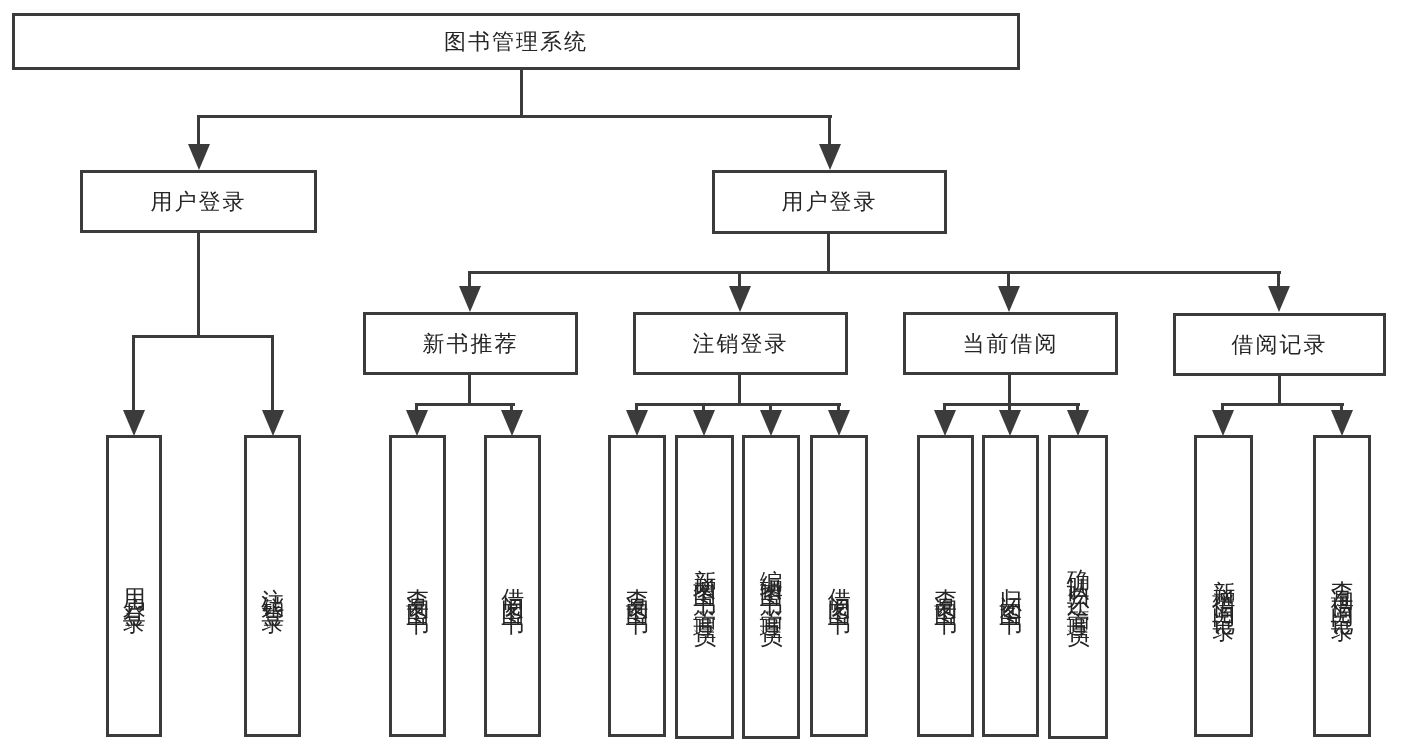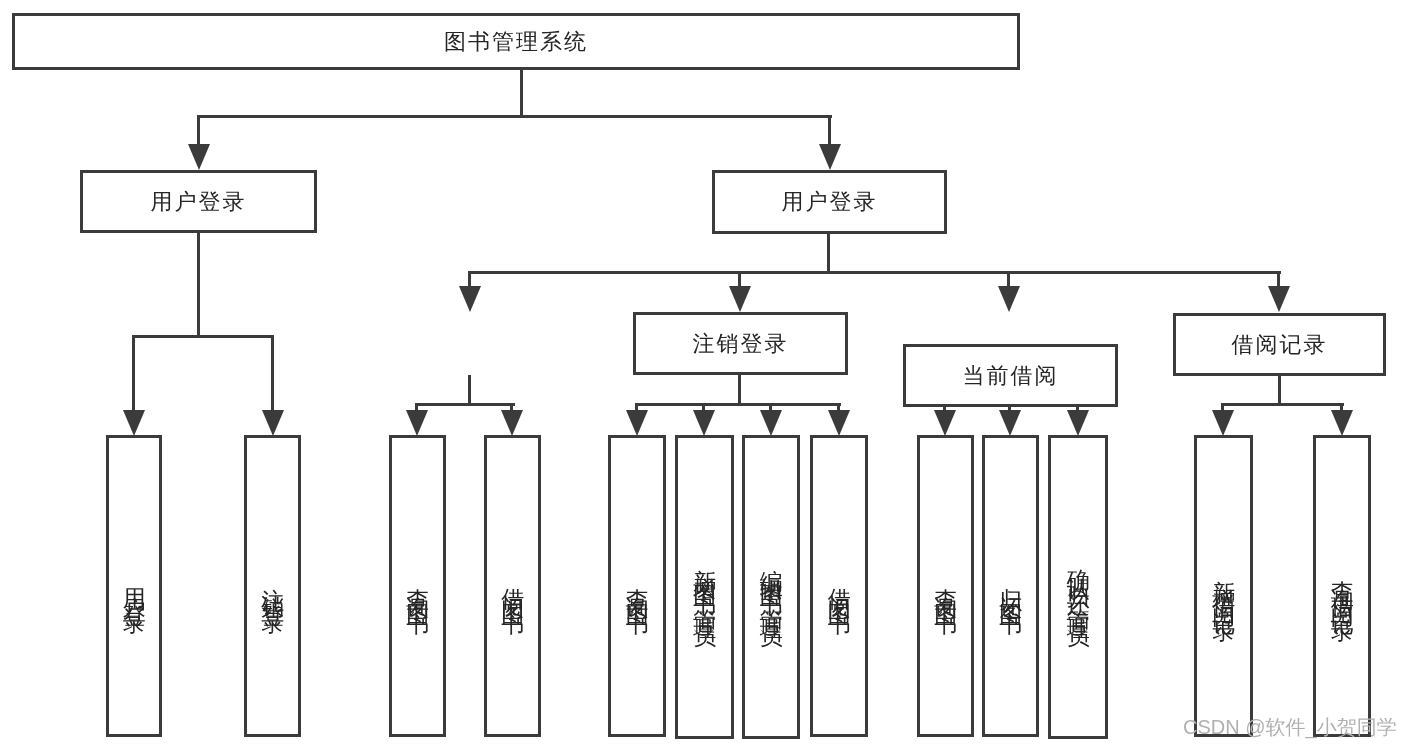--- a/index.html
+++ b/index.html
@@ -101,24 +101,27 @@
   <div class="hline" style="left:468px; top:271px; width:813px;"></div>
   <div class="vline" style="left:468px; top:271px; height:24px;"></div>
   <div class="arrowhead" style="left:459px; top:286px;"></div>
   <div class="vline" style="left:738px; top:271px; height:24px;"></div>
   <div class="arrowhead" style="left:729px; top:286px;"></div>
   <div class="vline" style="left:1007px; top:271px; height:24px;"></div>
   <div class="arrowhead" style="left:998px; top:286px;"></div>
   <div class="vline" style="left:1277px; top:271px; height:24px;"></div>
   <div class="arrowhead" style="left:1268px; top:286px;"></div>
 
+  <div class="node" style="left:363px; top:312px; width:215px; height:63px;">
+    <span class="hlabel">新书推荐</span>
+  </div>
   <div class="node" style="left:633px; top:312px; width:215px; height:63px;">
     <span class="hlabel">注销登录</span>
   </div>
-  <div class="node" style="left:903px; top:312px; width:215px; height:63px;margin-top:32px;">
+  <div class="node" style="left:903px; top:312px; width:215px; height:63px;">
     <span class="hlabel">当前借阅</span>
   </div>
   <div class="node" style="left:1173px; top:313px; width:213px; height:63px;">
     <span class="hlabel">借阅记录</span>
   </div>
 
   <div class="vline" style="left:468px; top:375px; height:31px;"></div>
   <div class="hline" style="left:415px; top:403px; width:100px;"></div>
   <div class="vline" style="left:415px; top:403px; height:18px;"></div>
   <div class="arrowhead" style="left:406px; top:410px;"></div>
@@ -189,15 +192,14 @@
     <span class="vlabel">确认归还（管理员）</span>
   </div>
 
   <div class="node" style="left:1194px; top:435px; width:59px; height:302px;">
     <span class="vlabel">新增借阅记录</span>
   </div>
   <div class="node" style="left:1313px; top:435px; width:58px; height:302px;">
     <span class="vlabel">查询借阅记录</span>
   </div>
 
-  <div class="watermark">CSDN @软件_小贺同学</div>
 
 </div>
 
 </body></html>

